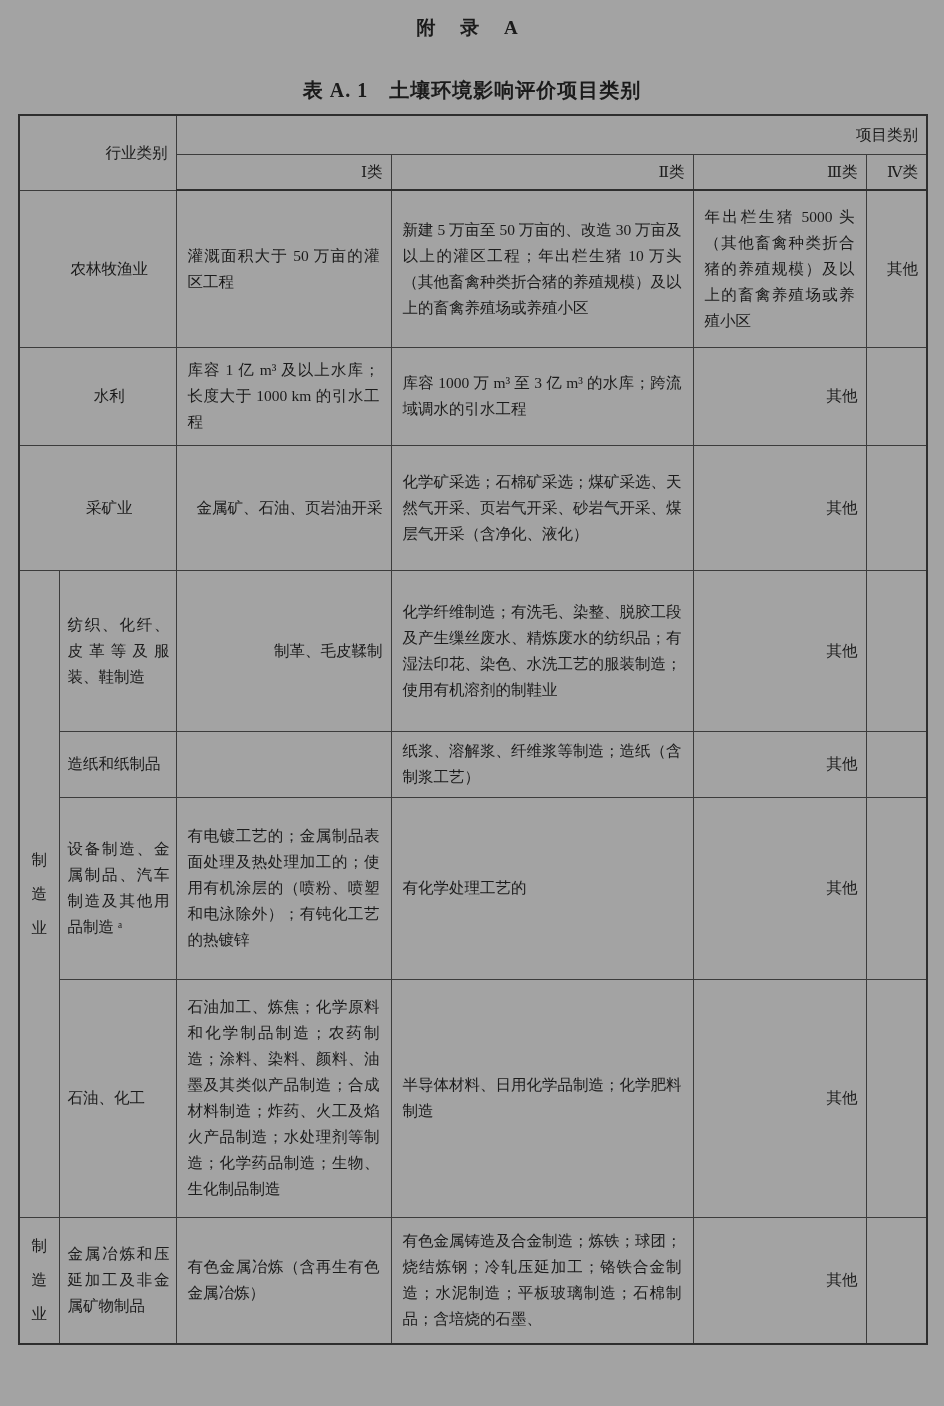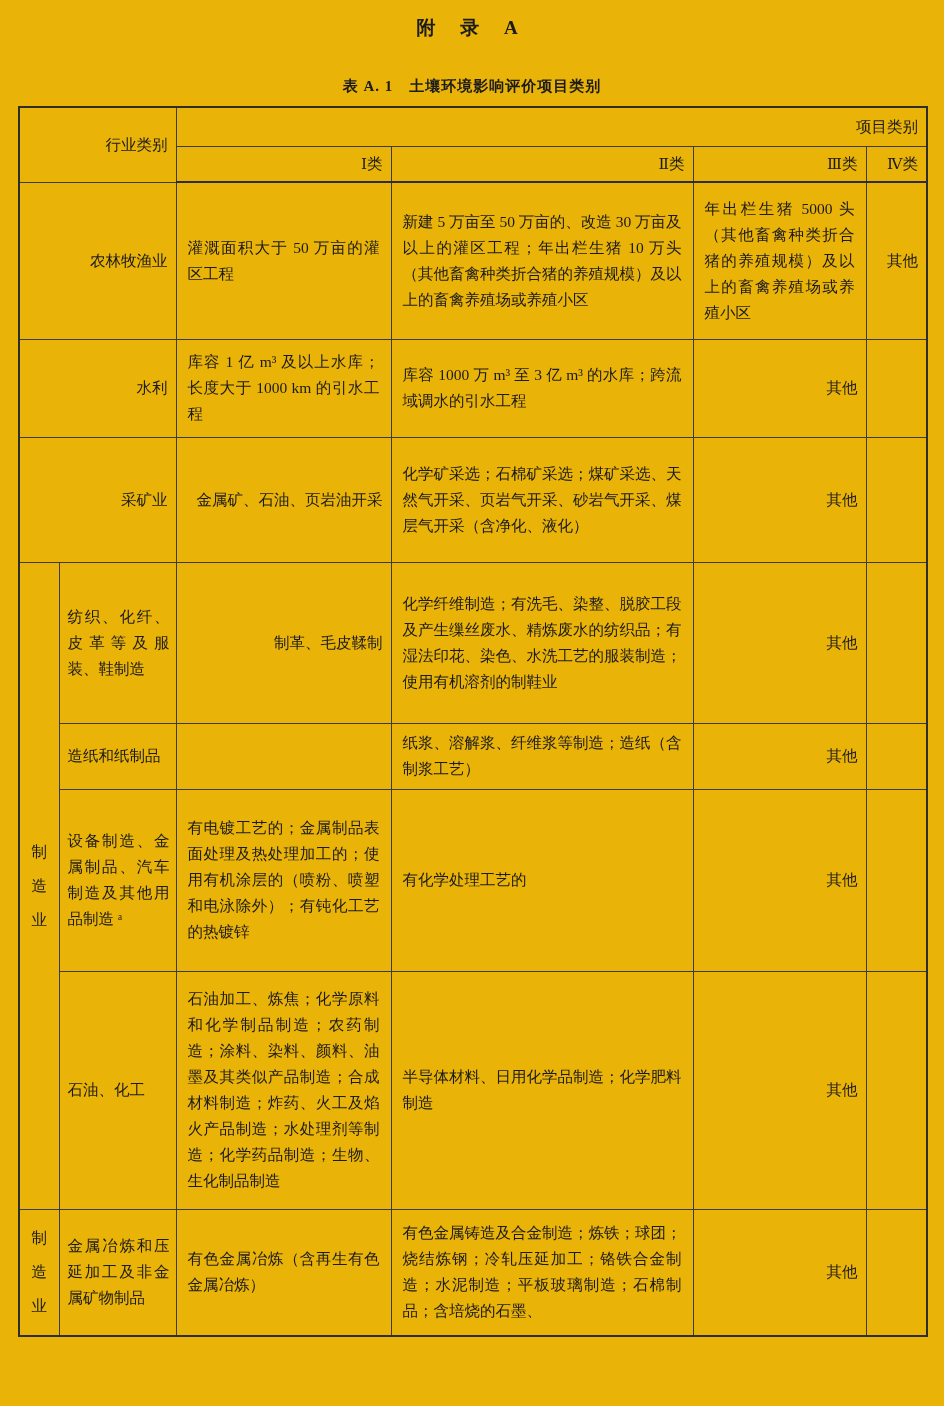--- a/index.html
+++ b/index.html
@@ -2,46 +2,46 @@
 <html><head>
 <meta charset="utf-8">
 <style>
   html,body{margin:0;padding:0;background:#ffffff;}
   body{
     width:944px;height:1406px;overflow:hidden;
     font-family:"Liberation Serif","DejaVu Serif",serif;
     color:#1b1b1b;
     -webkit-font-smoothing:antialiased;
   }
-  .page{position:relative;width:944px;height:1406px;background:#eab308;}
+  .page{position:relative;width:944px;height:1406px;background:#a3a3a3;}
   .titles{text-align:center;}
   .t1{font-size:19px;font-weight:bold;letter-spacing:10px;padding-top:15px;}
   .t2{font-size:17px;font-weight:bold;margin-top:7px;letter-spacing:1px;}
   .t3{font-size:18px;font-weight:bold;margin-top:8px;letter-spacing:2px;}
-  .caption{font-size:15px;font-weight:bold;margin-top:36px;letter-spacing:1px;white-space:pre-wrap;}
+  .caption{font-size:20px;font-weight:bold;margin-top:36px;letter-spacing:1px;white-space:pre-wrap;}
   table.main{
     margin:10px 18px 0 18px;
     width:908px;
     border-collapse:collapse;
     table-layout:fixed;
     border:2px solid #2e2e2e;
   }
   td,th{
     border:1px solid #3c3c3c;
     font-size:15.5px;
     line-height:26px;
     vertical-align:middle;
     padding:4px 8px;
     font-weight:normal;
     overflow:hidden;
   }
   tr.hdr1 td{height:30px;}
   .center{text-align:right;}
   .just{text-align:justify;text-align-last:left;padding:6px 11px;}
-  .indcell{text-align:right;padding-left:31px;}
+  .indcell{text-align:center;padding-left:31px;}
   .subcell{text-align:left;padding-right:6px;text-align:justify;text-align-last:left;margin-left:13px;}
   .group-cell{padding:0;}
   .vlabel{
     width:1.1em;margin:8px auto;
     word-break:break-all;line-height:34px;
     text-align:center;font-size:15.5px;
   }
   .hdr-border td{border-bottom:2px solid #2e2e2e;}
 </style>
 </head>

